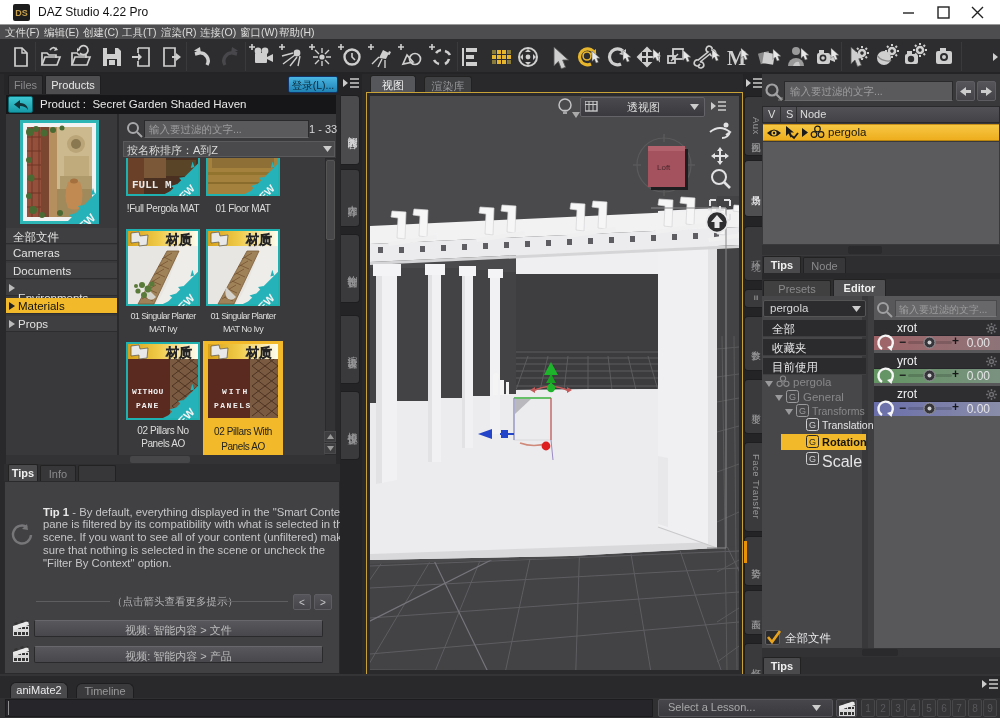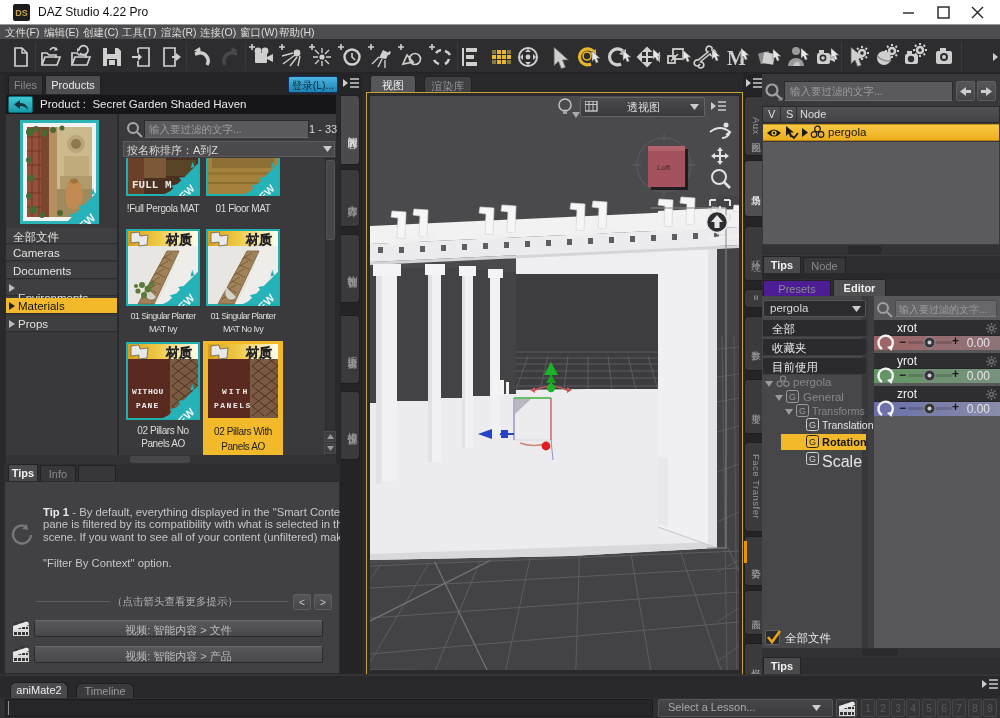--- a/index.html
+++ b/index.html
@@ -489,20 +489,21 @@
 <div class="abs" style="left:40px;top:465px;width:36px;height:16px;background:#37373a;border:1px solid #222;border-bottom:none;border-radius:2px 2px 0 0;color:#8a8a8c;font-size:11px;text-align:center;padding-top:2px">Info</div>
 <div class="abs" style="left:78px;top:465px;width:38px;height:16px;background:#37373a;border:1px solid #222;border-bottom:none;border-radius:2px 2px 0 0;color:#8a8a8c;font-size:11px;text-align:center;padding-top:18px">Tags</div>
 <div class="abs" style="left:4px;top:481px;width:336px;height:193px;background:#414144;border:1px solid #2a2a2c"></div>
 <svg class="abs" style="left:11px;top:524px" width="22" height="24">
       <path d="M16,3 a9,9 0 1,0 4,8" stroke="#77777a" stroke-width="2.4" fill="none"></path>
       <path d="M16,0 l1,6 -6,-1 z" fill="#77777a"></path>
     </svg>
 <div class="abs tx" style="left:43px;top:506px;font-size:11.3px;color:#c6c6c8;font-weight:normal;"><b style="color:#e8e8e8">Tip 1</b> - By default, everything displayed in the "Smart Content"</div>
 <div class="abs tx" style="left:43px;top:518px;font-size:11.3px;color:#c6c6c8;font-weight:normal;">pane is filtered by its compatibility with what is selected in the</div>
 <div class="abs tx" style="left:43px;top:531px;font-size:11.3px;color:#c6c6c8;font-weight:normal;">scene. If you want to see all of your content (unfiltered) make</div>
+<div class="abs tx" style="left:43px;top:544px;font-size:11.3px;color:#c6c6c8;font-weight:normal;">sure that nothing is selected in the scene or uncheck the</div>
 <div class="abs tx" style="left:43px;top:557px;font-size:11.3px;color:#c6c6c8;font-weight:normal;">"Filter By Context" option.</div>
 <div class="abs" style="left:36px;top:601px;width:74px;height:1px;background:#5e5e60"></div>
 <div class="abs tx" style="left:112px;top:595px;font-size:10.5px;color:#b2b2b4;font-weight:normal;">（点击箭头查看更多提示）</div>
 <div class="abs" style="left:218px;top:601px;width:70px;height:1px;background:#5e5e60"></div>
 <div class="abs" style="left:293px;top:594px;width:18px;height:16px;background:linear-gradient(#54545a,#46464a);border:1px solid #5e5e62;border-radius:2px;color:#c8c8ca;font-size:10px;text-align:center;padding-top:2px">&lt;</div>
 <div class="abs" style="left:314px;top:594px;width:18px;height:16px;background:linear-gradient(#54545a,#46464a);border:1px solid #5e5e62;border-radius:2px;color:#c8c8ca;font-size:10px;text-align:center;padding-top:2px">&gt;</div>
 <svg class="abs" style="left:12px;top:620px" width="19" height="17">
       <rect x="1" y="6" width="16" height="10" fill="#d8d8d8"></rect>
       <g fill="#333">
         <rect x="2" y="7" width="3" height="2"></rect>
@@ -797,21 +798,21 @@
     </svg>
 <div class="abs tx" style="left:828px;top:126px;font-size:11.5px;color:#141414;font-weight:normal;">pergola</div>
 <div class="abs" style="left:763px;top:142px;width:236px;height:102px;background:#5b5b5d"></div>
 <div class="abs" style="left:762px;top:245px;width:238px;height:10px;background:#323234"></div>
 <div class="abs" style="left:848px;top:246px;width:34px;height:8px;background:#2a2a2c;border-radius:2px"></div>
 <div class="abs" style="left:762px;top:256px;width:238px;height:17px;background:#2e2e30"></div>
 <div class="abs" style="left:763px;top:256px;width:38px;height:17px;background:#4a4a4c;border:1px solid #222;border-bottom:none;border-radius:2px 2px 0 0;color:#f0f0f0;font-size:11px;font-weight:bold;text-align:center;padding-top:2px">Tips</div>
 <div class="abs" style="left:803px;top:257px;width:43px;height:16px;background:#37373a;border:1px solid #222;border-bottom:none;border-radius:2px 2px 0 0;color:#8a8a8c;font-size:11px;text-align:center;padding-top:2px">Node</div>
 <div class="abs" style="left:762px;top:273px;width:238px;height:6px;background:#29292b"></div>
 <div class="abs" style="left:762px;top:279px;width:238px;height:17px;background:#2e2e30"></div>
-<div class="abs" style="left:763px;top:280px;width:68px;height:16px;background:#4c1d95;border:1px solid #222;border-bottom:none;border-radius:2px 2px 0 0;color:#8a8a8c;font-size:11px;text-align:center;padding-top:2px">Presets</div>
+<div class="abs" style="left:763px;top:280px;width:68px;height:16px;background:#404040;border:1px solid #222;border-bottom:none;border-radius:2px 2px 0 0;color:#8a8a8c;font-size:11px;text-align:center;padding-top:2px">Presets</div>
 <div class="abs" style="left:833px;top:279px;width:53px;height:17px;background:#4f4f51;border:1px solid #222;border-bottom:none;border-radius:2px 2px 0 0;color:#f0f0f0;font-size:11px;font-weight:bold;text-align:center;padding-top:2px">Editor</div>
 <div class="abs" style="left:762px;top:296px;width:238px;height:360px;background:#3e3e40"></div>
 <div class="abs" style="left:762px;top:296px;width:106px;height:360px;background:#47474a;border-right:6px solid #38383a"></div>
 <div class="abs" style="left:763px;top:300px;width:103px;height:17px;background:#2c2c2e;border:1px solid #555;border-radius:2px"></div>
 <div class="abs tx" style="left:770px;top:302px;font-size:11.5px;color:#d8d8da;font-weight:normal;">pergola</div>
 <svg class="abs" style="left:852px;top:306px" width="10" height="8">
       <path d="M0,0 h9 l-4.5,6 z" fill="#ccc"></path>
     </svg>
 <div class="abs" style="left:763px;top:320px;width:103px;height:17px;background:#2b2b2d;border-bottom:1px solid #3e3e40"></div>
 <div class="abs tx" style="left:772px;top:322px;font-size:11.5px;color:#e8e8ea;font-weight:normal;">全部</div>

